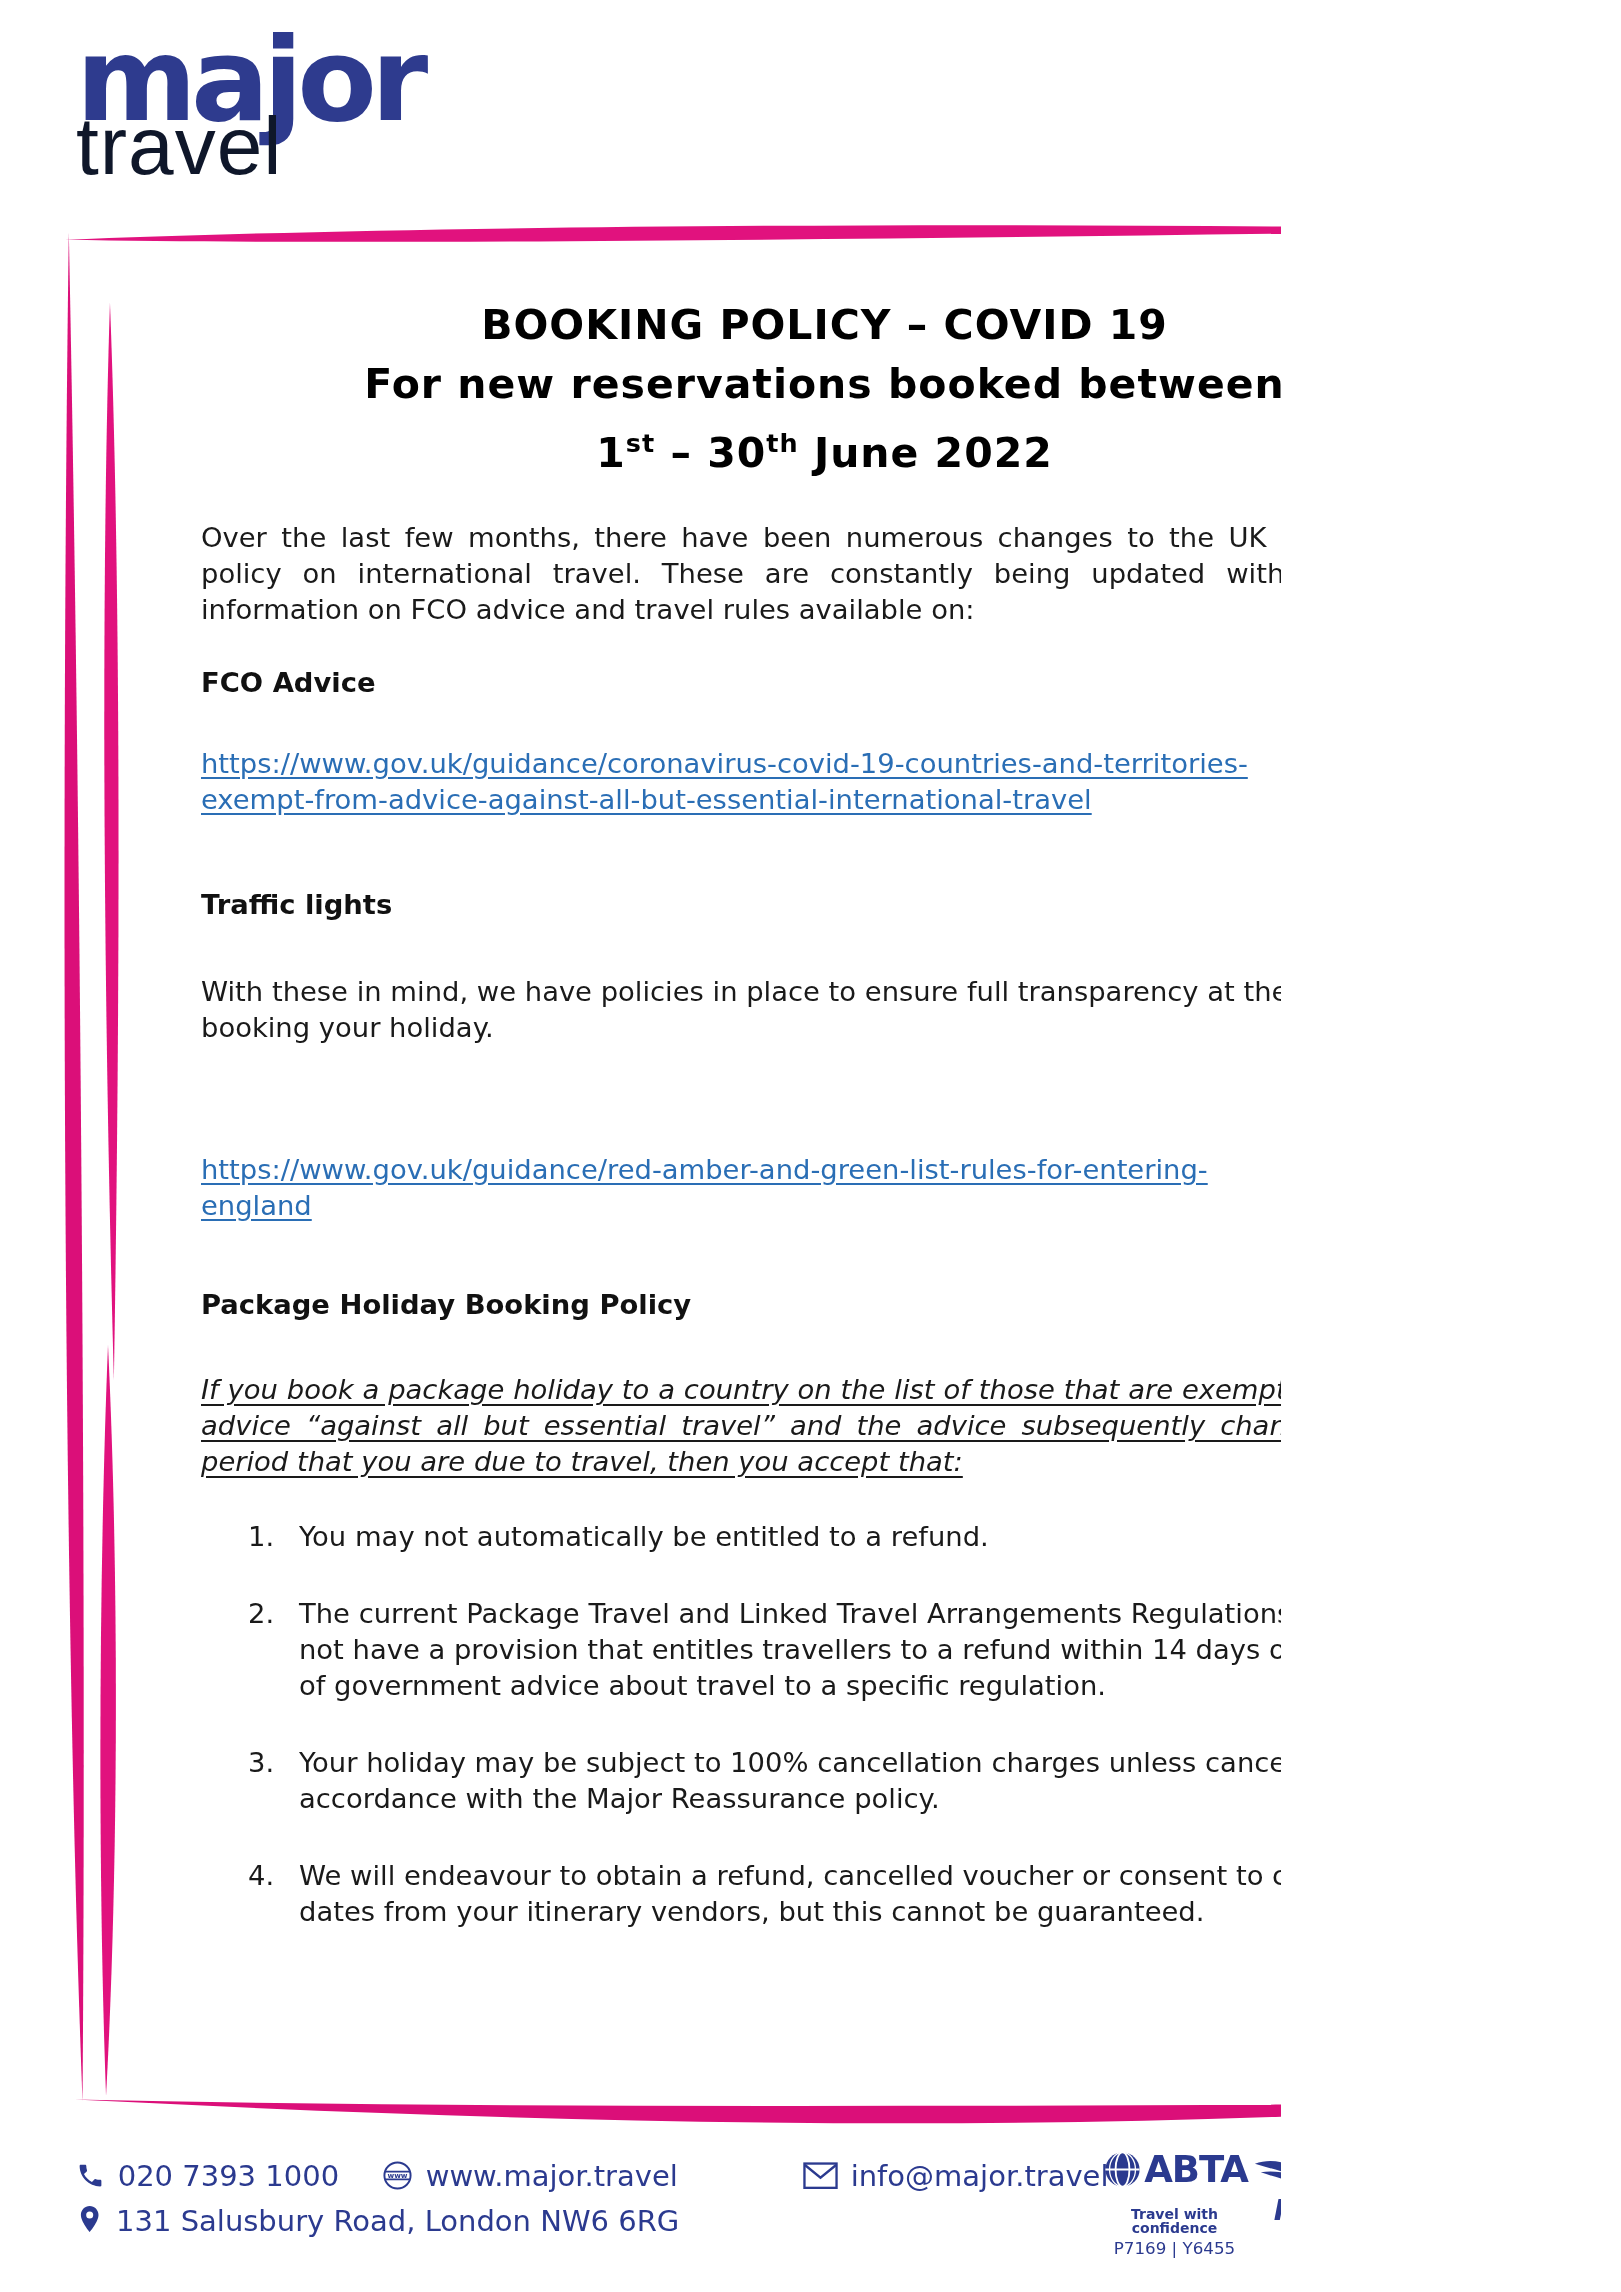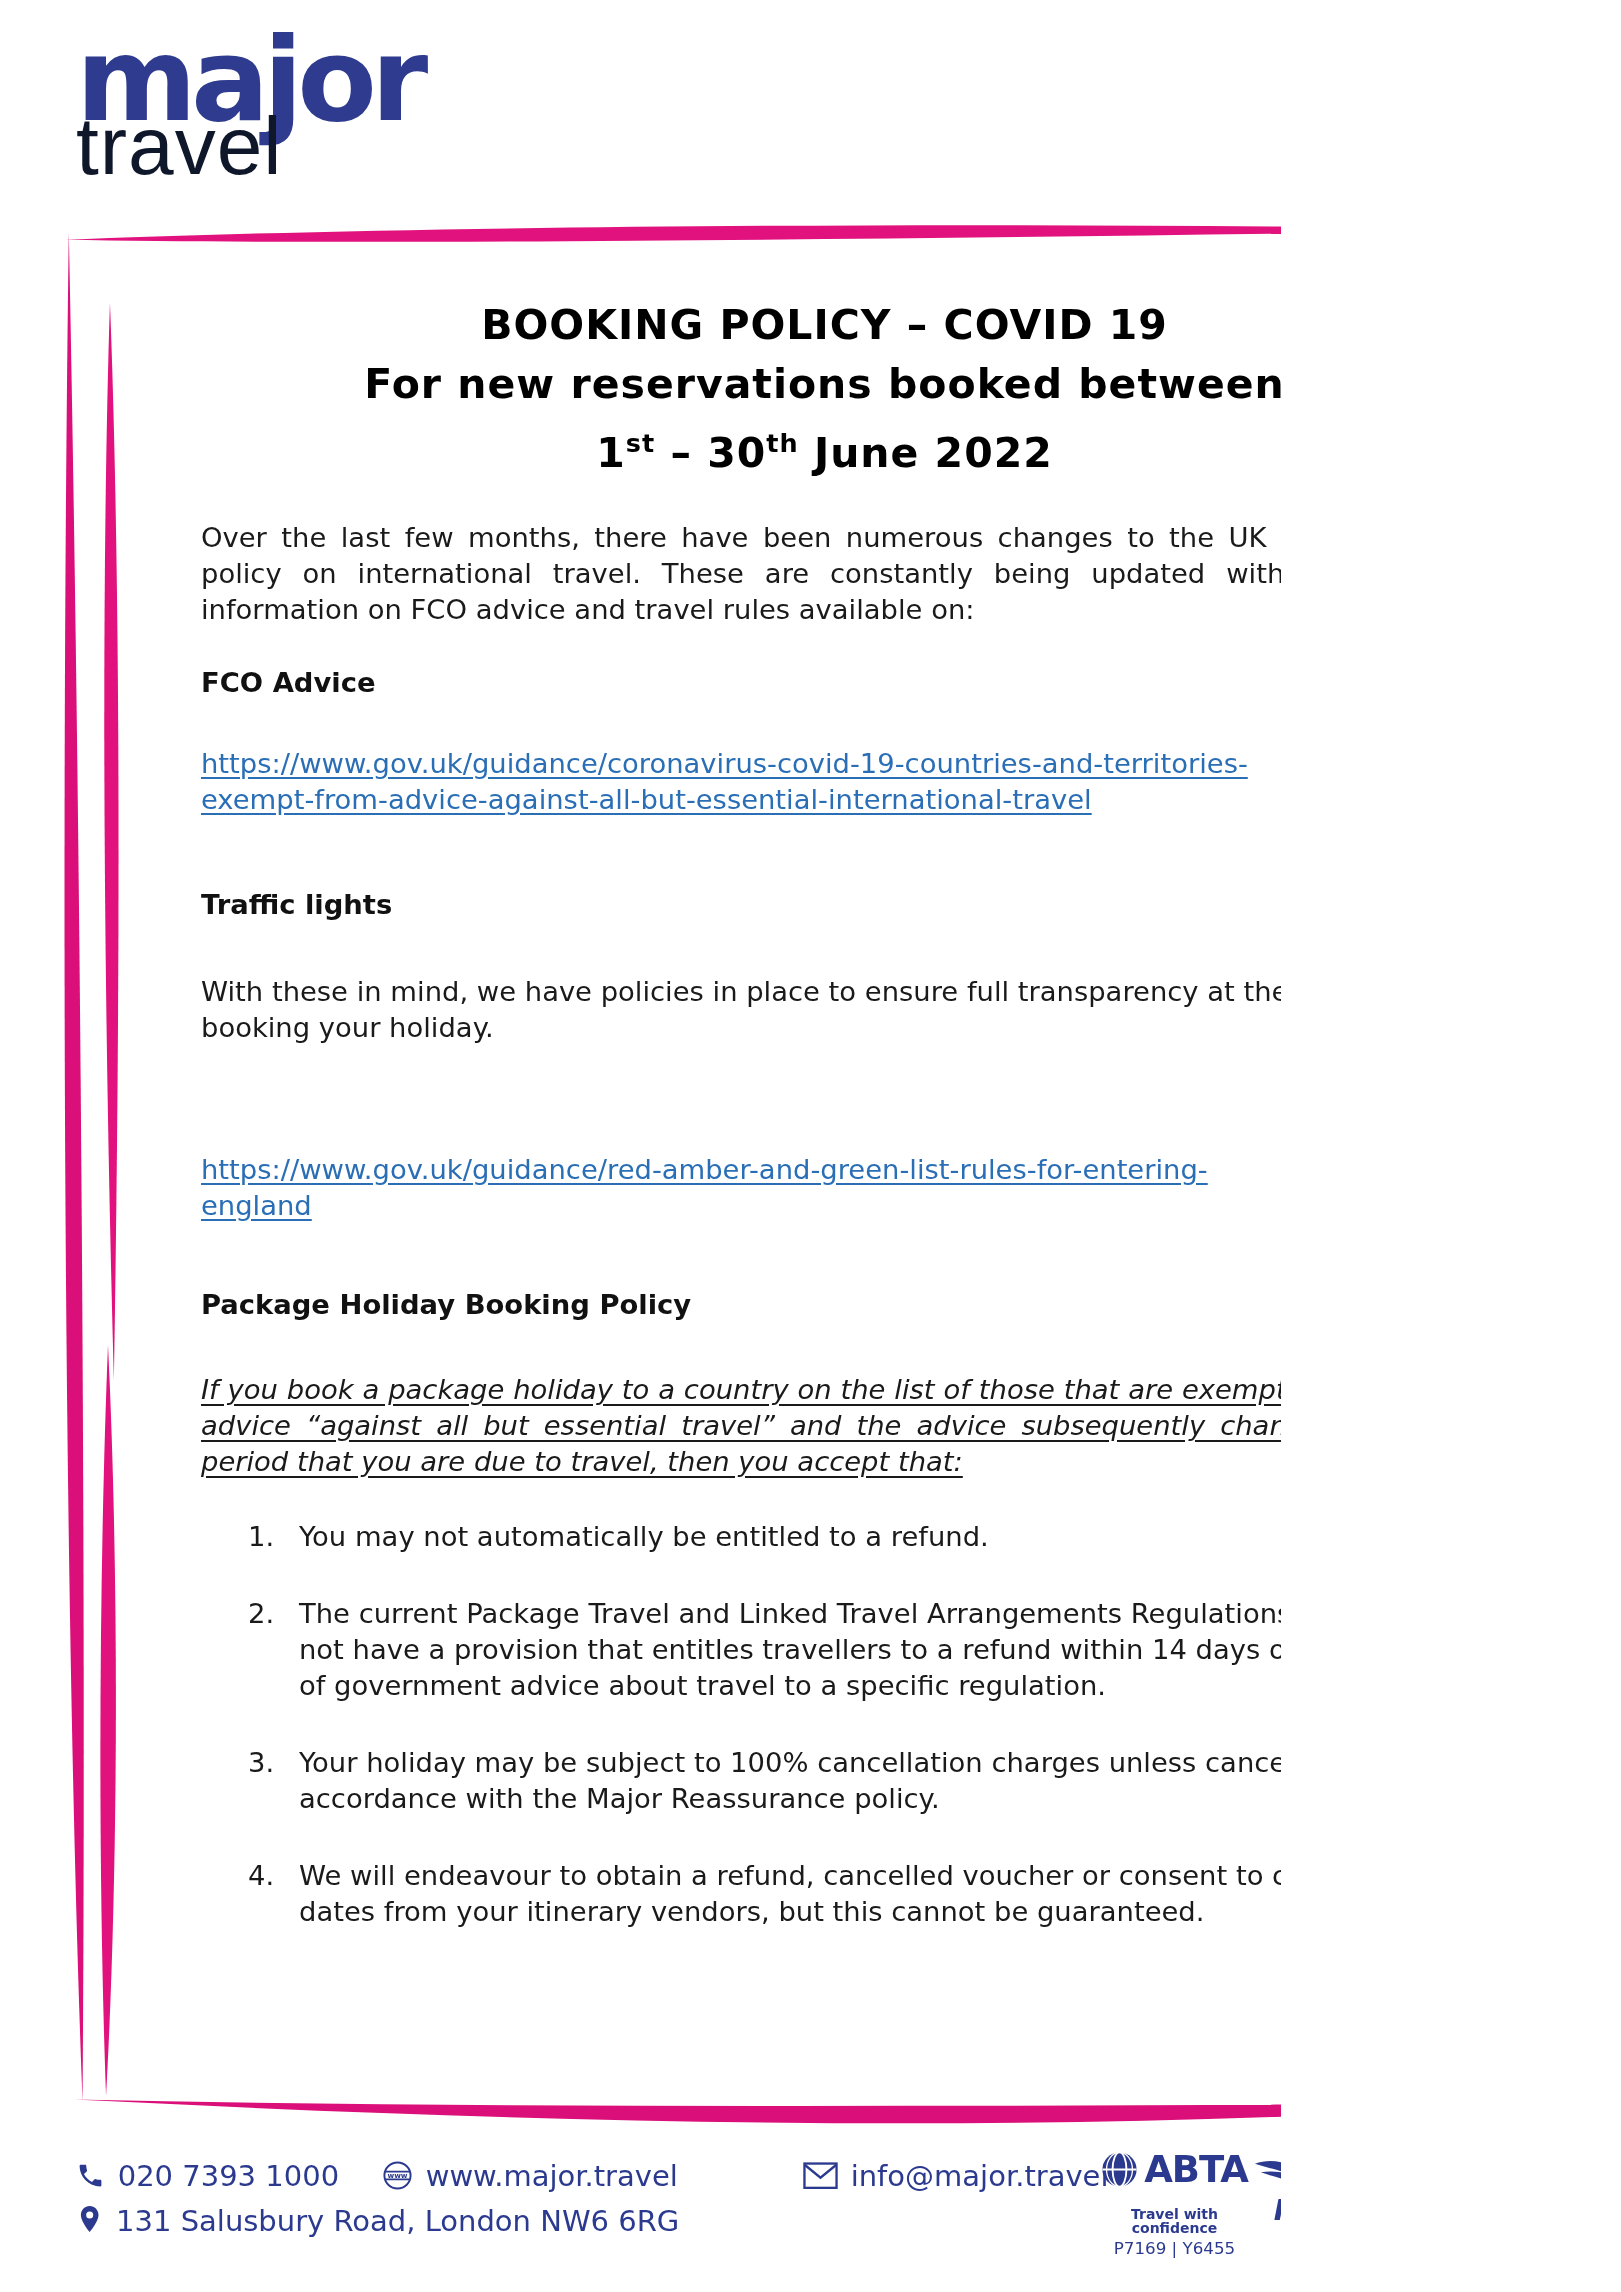--- a/index.html
+++ b/index.html
@@ -40,21 +40,21 @@
 
   
   .footer{position:absolute;left:0;top:2147px;width:1621px;height:146px;color:#2b3a8f;font-size:29px;}
   .frow{position:absolute;display:flex;align-items:center;gap:12.7px;white-space:nowrap;}
   .f-phone{left:76px;top:11.8px;}
   .f-web{left:382px;top:11.8px;}
   .f-addr{left:76px;top:57px;}
   .f-email{left:772px;top:11.8px;padding-left:31px;}
   .ficon{flex:0 0 auto;display:inline-flex;}
   .abta{position:absolute;left:1101px;top:3.9px;width:147px;text-align:center;line-height:1;}
-  .abta-top{display:flex;align-items:center;justify-content:space-between;gap:2.9px;}
+  .abta-top{display:flex;align-items:center;justify-content:flex-end;gap:2.9px;}
   .abta-name{font-size:37px;font-weight:bold;letter-spacing:-1px;}
   .abta-tag{font-size:14px;font-weight:bold;margin-top:19px;}
   .abta-codes{font-size:16.7px;margin-top:4.9px;}
   .iata{position:absolute;left:1253px;top:0px;width:116px;text-align:center;}
   .iata-name{font-size:29px;font-weight:bold;font-style:italic;letter-spacing:1px;margin-top:-3.9px;}
   .vdivider{position:absolute;left:1384px;top:15.7px;width:2px;height:82px;background:#9a9aa0;}
   .accredited{position:absolute;left:1406px;top:23.5px;font-size:23.5px;line-height:29px;color:#8d8d93;}
   .atol{position:absolute;left:1490px;top:15.7px;}
 </style>
 </head>

